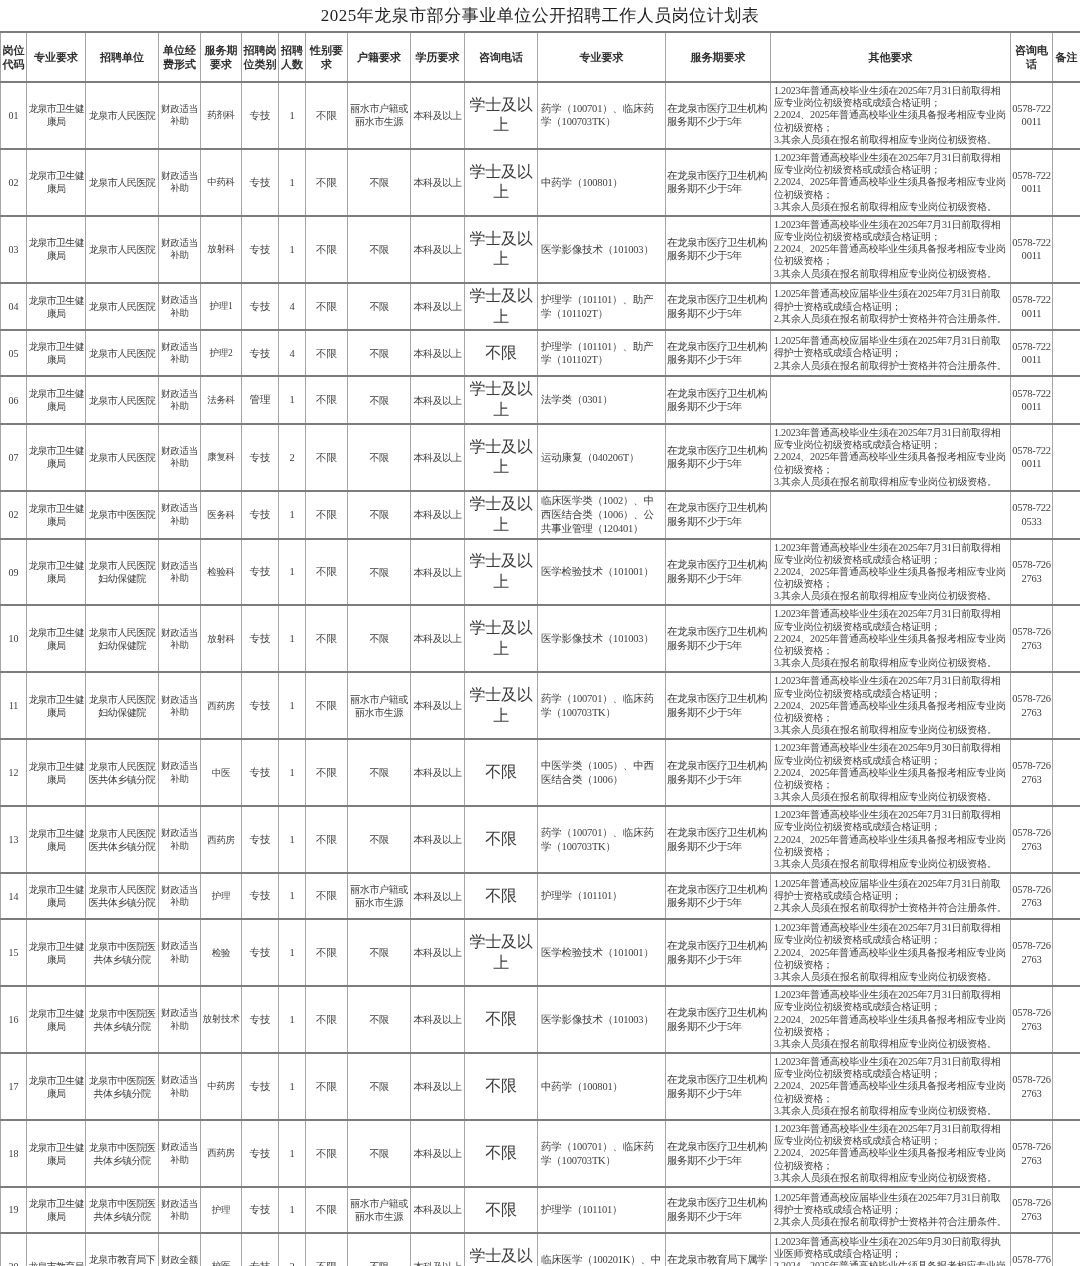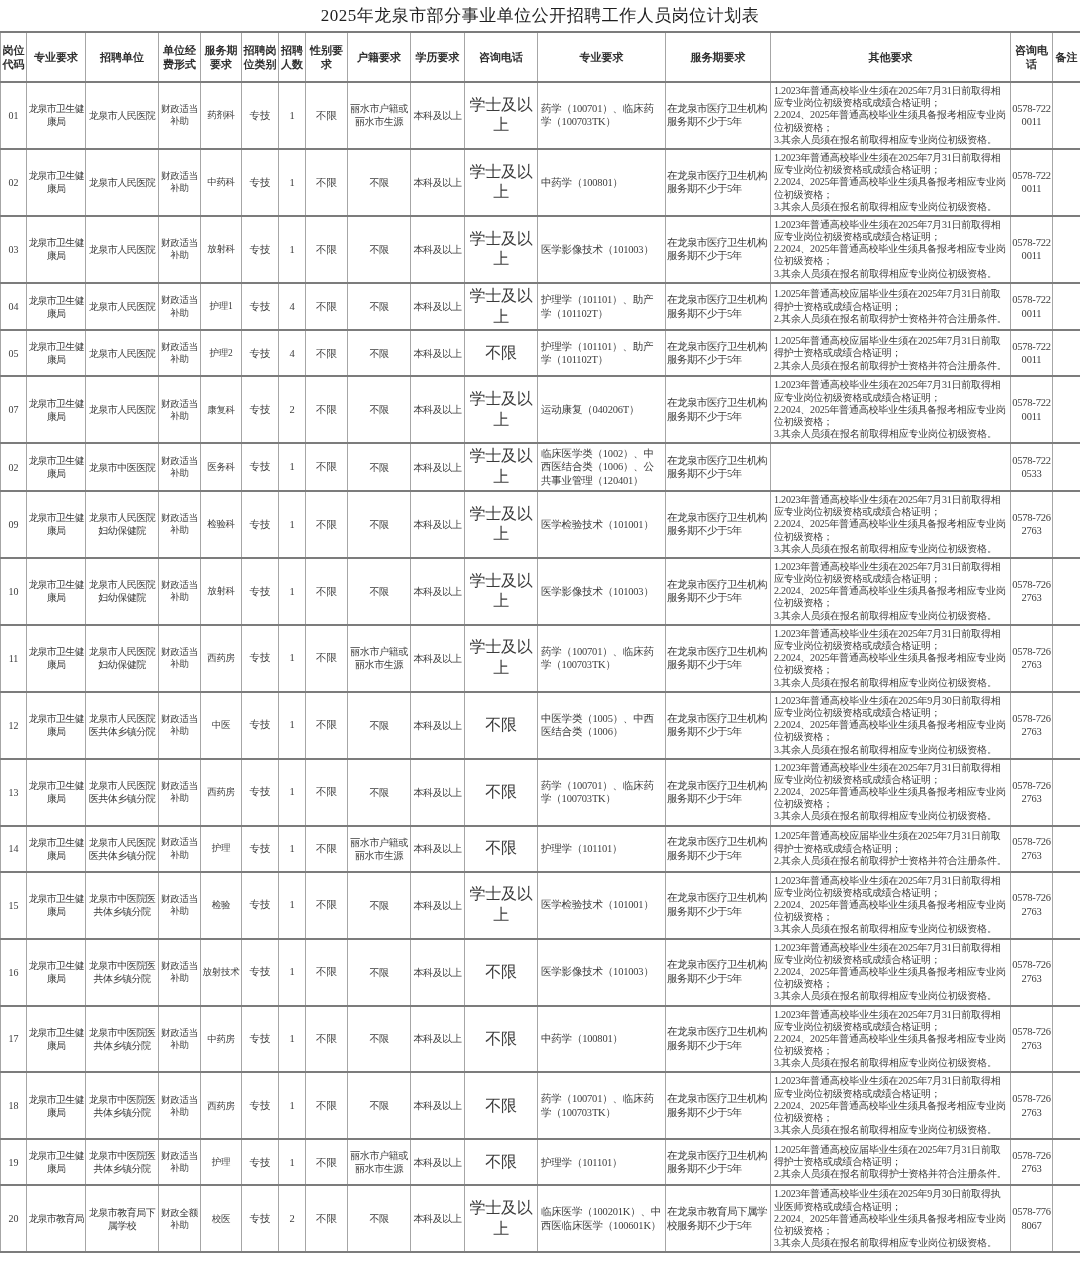--- a/index.html
+++ b/index.html
@@ -202,20 +202,38 @@
           <td class="c-education">本科及以上</td>
           <td class="c-degree">不限</td>
           <td class="c-major">护理学（101101）、助产学（101102T）</td>
           <td class="c-service">在龙泉市医疗卫生机构服务期不少于5年</td>
           <td class="c-other">1.2025年普通高校应届毕业生须在2025年7月31日前取得护士资格或成绩合格证明；
 2.其余人员须在报名前取得护士资格并符合注册条件。</td>
           <td class="c-phone">0578-7220011</td>
           <td class="c-remark"></td>
         </tr>
         <tr>
+          <td class="c-code">06</td>
+          <td class="c-dept">龙泉市卫生健康局</td>
+          <td class="c-unit">龙泉市人民医院</td>
+          <td class="c-funding">财政适当补助</td>
+          <td class="c-post">法务科</td>
+          <td class="c-category">管理</td>
+          <td class="c-count">1</td>
+          <td class="c-gender">不限</td>
+          <td class="c-hukou">不限</td>
+          <td class="c-education">本科及以上</td>
+          <td class="c-degree">学士及以上</td>
+          <td class="c-major">法学类（0301）</td>
+          <td class="c-service">在龙泉市医疗卫生机构服务期不少于5年</td>
+          <td class="c-other"></td>
+          <td class="c-phone">0578-7220011</td>
+          <td class="c-remark"></td>
+        </tr>
+        <tr>
           <td class="c-code">07</td>
           <td class="c-dept">龙泉市卫生健康局</td>
           <td class="c-unit">龙泉市人民医院</td>
           <td class="c-funding">财政适当补助</td>
           <td class="c-post">康复科</td>
           <td class="c-category">专技</td>
           <td class="c-count">2</td>
           <td class="c-gender">不限</td>
           <td class="c-hukou">不限</td>
           <td class="c-education">本科及以上</td>

